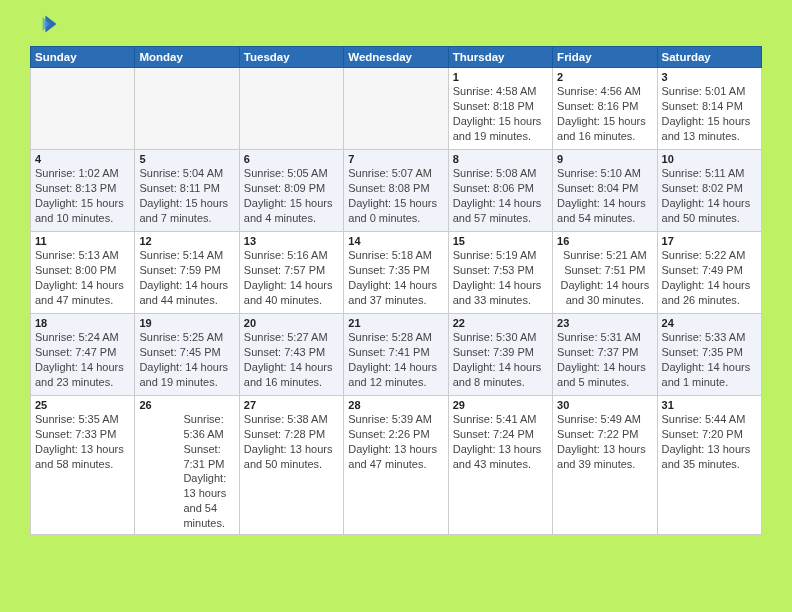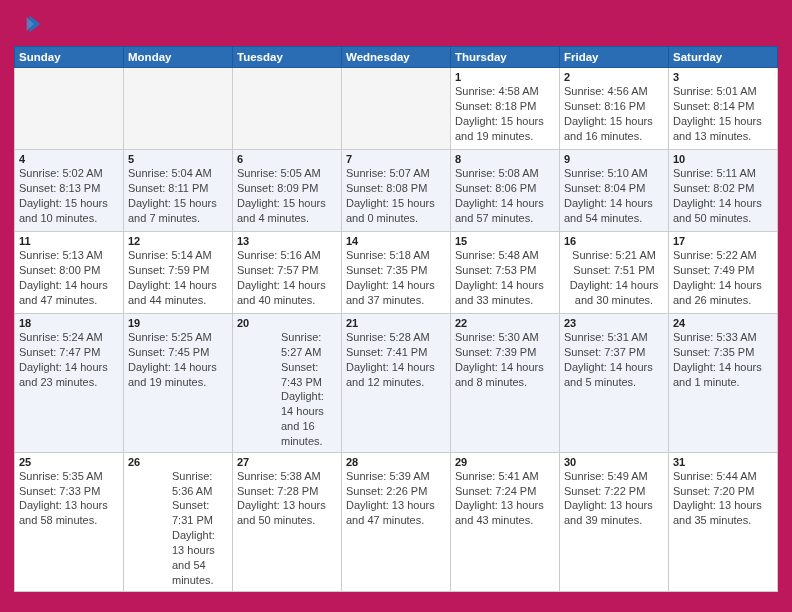--- a/index.html
+++ b/index.html
@@ -6,22 +6,22 @@
     body {
       font-family: Arial, sans-serif;
       background: #fff;
       width: 792px;
       height: 612px;
       overflow: hidden;
     }
     .page {
       width: 792px;
       height: 612px;
-      background: #be185d;
-      padding: 10px 14px;
+      background: #bef264;
+      padding: 10px 30px;
     }
     .header {
       display: flex;
       align-items: flex-start;
       justify-content: space-between;
       margin-bottom: 8px;
     }
     .logo {
       display: flex;
       align-items: center;
@@ -158,21 +158,21 @@
             <span class="day-num">3</span>
             <div class="day-info" style="white-space: pre-line;">Sunrise: 5:01 AM
 Sunset: 8:14 PM
 Daylight: 15 hours
 and 13 minutes.</div>
           </td>
         </tr>
         <tr>
           <td>
             <span class="day-num">4</span>
-            <div class="day-info" style="white-space: pre-line;">Sunrise: 5:02 AM
+            <div class="day-info" style="white-space: pre-line;">Sunrise: 1:02 AM
 Sunset: 8:13 PM
 Daylight: 15 hours
 and 10 minutes.</div>
           </td>
           <td>
             <span class="day-num">5</span>
             <div class="day-info" style="white-space: pre-line;">Sunrise: 5:04 AM
 Sunset: 8:11 PM
 Daylight: 15 hours
 and 7 minutes.</div>
@@ -237,21 +237,21 @@
           </td>
           <td>
             <span class="day-num">14</span>
             <div class="day-info" style="white-space: pre-line;">Sunrise: 5:18 AM
 Sunset: 7:35 PM
 Daylight: 14 hours
 and 37 minutes.</div>
           </td>
           <td>
             <span class="day-num">15</span>
-            <div class="day-info" style="white-space: pre-line;">Sunrise: 5:48 AM
+            <div class="day-info" style="white-space: pre-line;">Sunrise: 5:19 AM
 Sunset: 7:53 PM
 Daylight: 14 hours
 and 33 minutes.</div>
           </td>
           <td>
             <span class="day-num">16</span>
             <div class="day-info" style="white-space: pre-line; text-align: center;">Sunrise: 5:21 AM
 Sunset: 7:51 PM
 Daylight: 14 hours
 and 30 minutes.</div>
@@ -274,21 +274,21 @@
           </td>
           <td>
             <span class="day-num">19</span>
             <div class="day-info" style="white-space: pre-line;">Sunrise: 5:25 AM
 Sunset: 7:45 PM
 Daylight: 14 hours
 and 19 minutes.</div>
           </td>
           <td>
             <span class="day-num">20</span>
-            <div class="day-info" style="white-space: pre-line; margin-left: 44px;">Sunrise: 5:27 AM
+            <div class="day-info" style="white-space: pre-line;">Sunrise: 5:27 AM
 Sunset: 7:43 PM
 Daylight: 14 hours
 and 16 minutes.</div>
           </td>
           <td>
             <span class="day-num">21</span>
             <div class="day-info" style="white-space: pre-line;">Sunrise: 5:28 AM
 Sunset: 7:41 PM
 Daylight: 14 hours
 and 12 minutes.</div>

